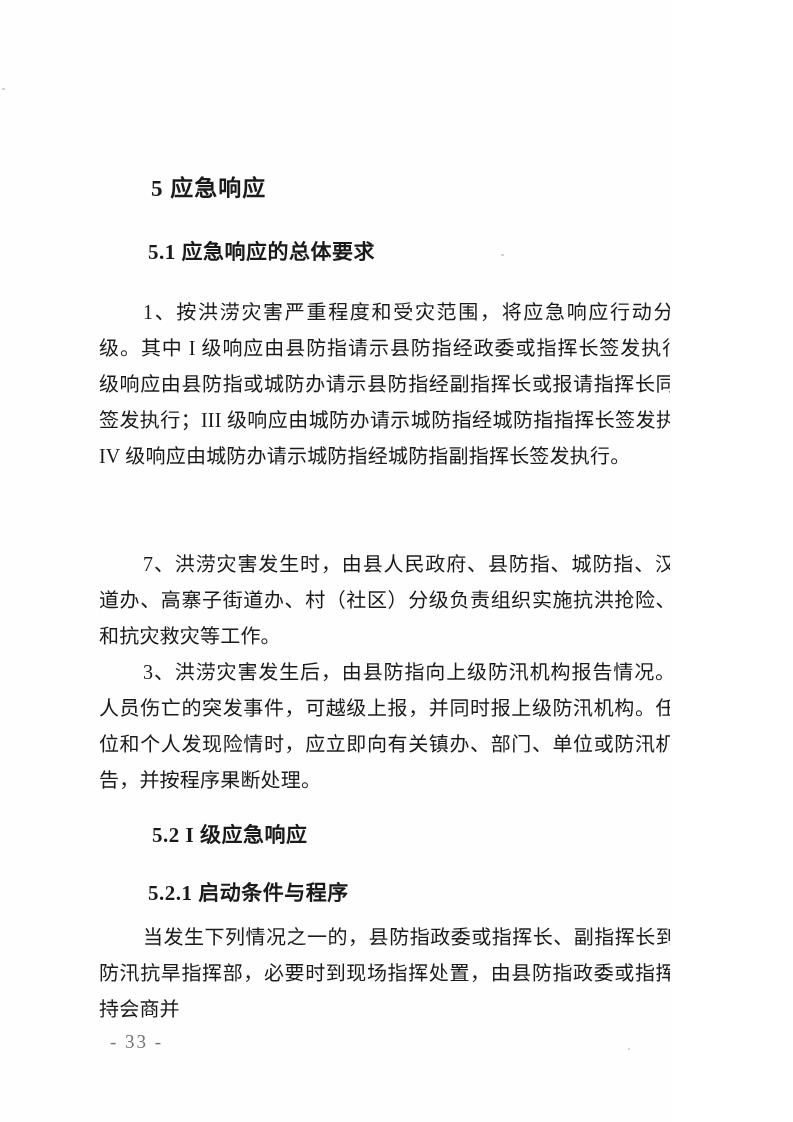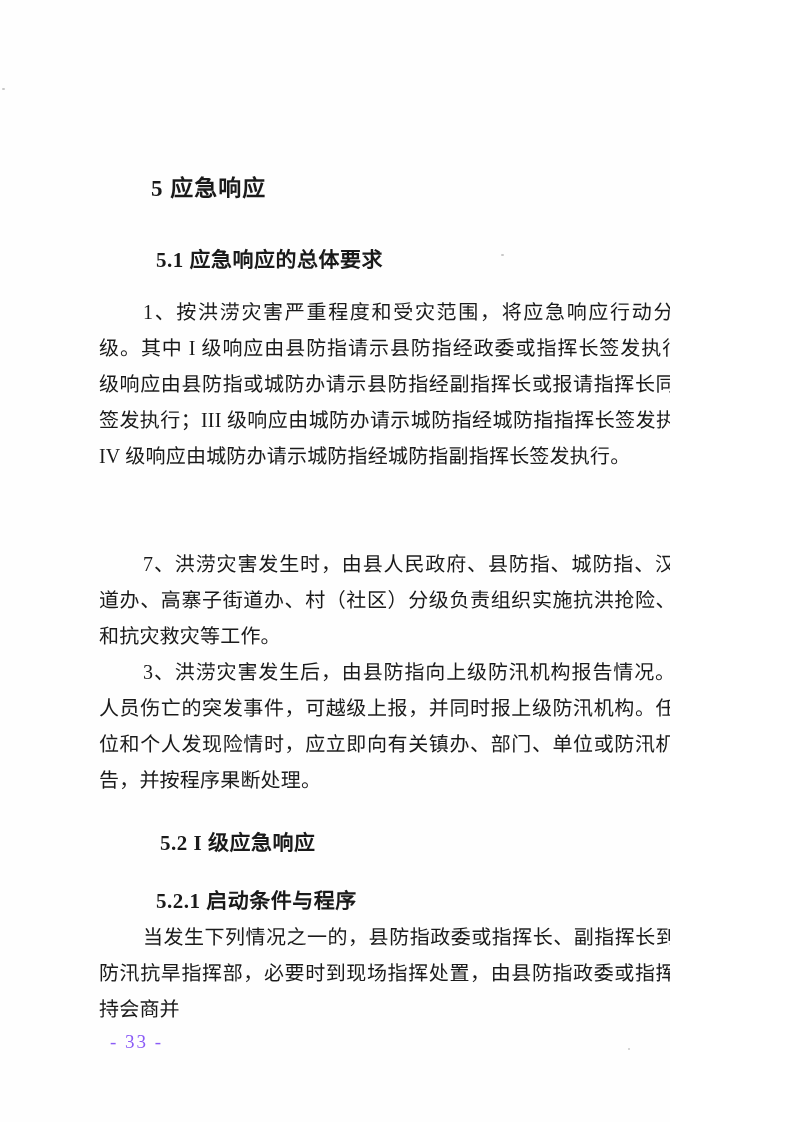--- a/index.html
+++ b/index.html
@@ -28,21 +28,21 @@
     margin: 0;
     font-size: 23px;
     line-height: 26px;
     font-weight: 700;
     letter-spacing: 1px;
     white-space: nowrap;
   }
   .section-heading {
     position: absolute;
     left: 144px;
-    margin: 12px;
+    margin: 4px;
     font-size: 21px;
     line-height: 26px;
     font-weight: 700;
     letter-spacing: 0.5px;
     white-space: nowrap;
   }
   .h-51  { top: 235px; }
   .h-52  { top: 818px; left: 148px; }
   .h-521 { top: 876px; }
   .para {
@@ -58,21 +58,21 @@
   .p3 { top: 541px; }
   .p4 { top: 649px; }
   .p5 { top: 914px; }
   .page-number {
     position: absolute;
     left: 110px;
     top: 1031px;
     font-size: 19px;
     line-height: 22px;
     letter-spacing: 2px;
-    color: #8b5cf6;
+    color: #737373;
     white-space: nowrap;
   }
   .speck {
     position: absolute;
     width: 3px;
     height: 2px;
     background: #c8c8c8;
     border-radius: 1px;
   }
   .speck-a { left: 2px;   top: 88px;   }

